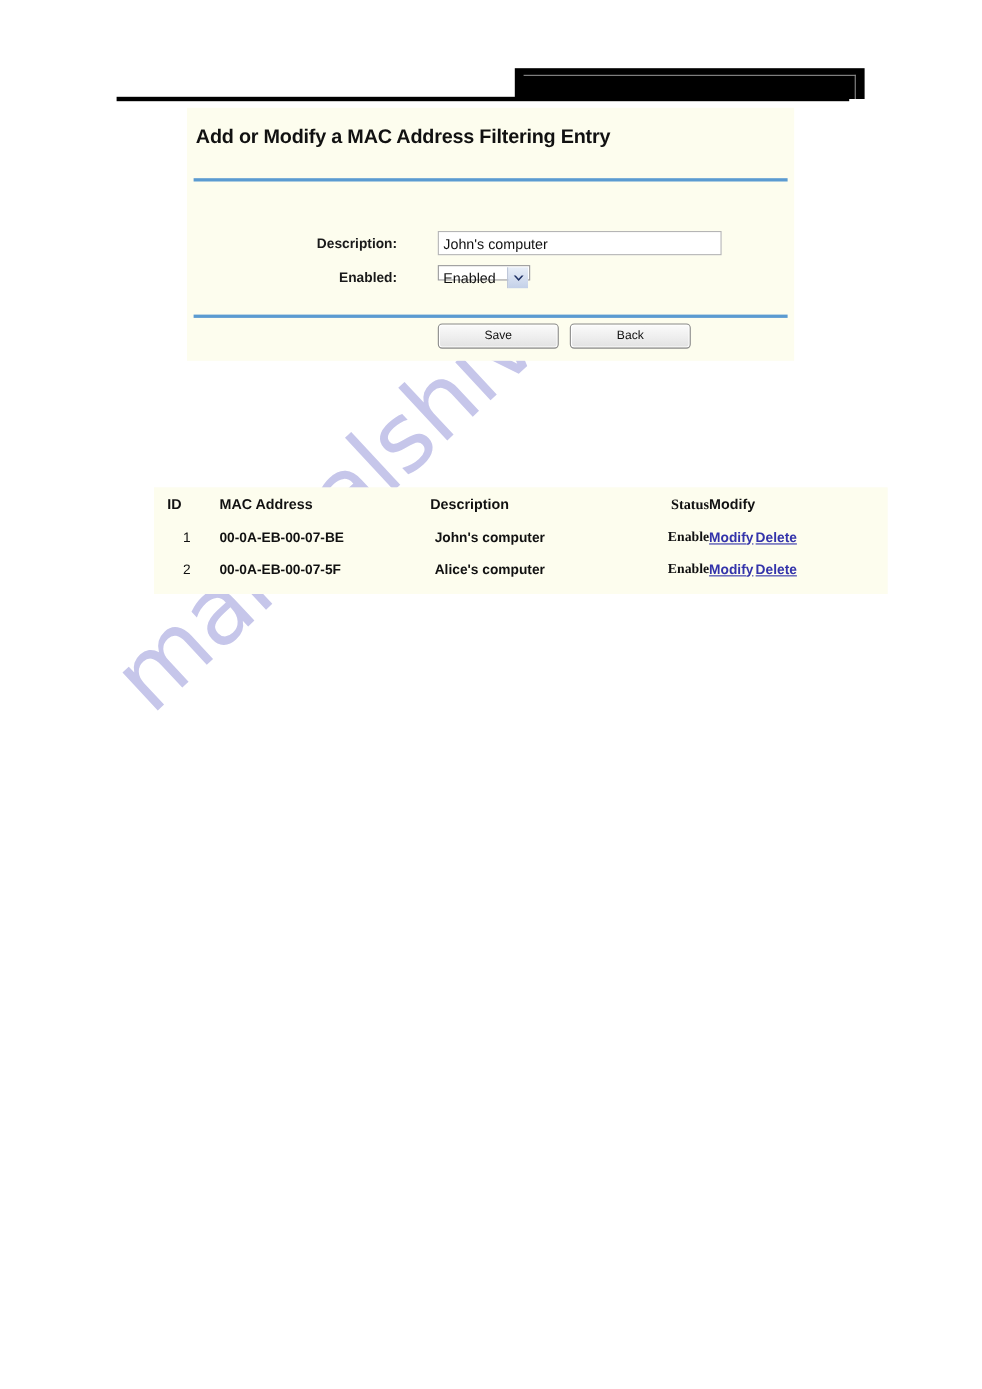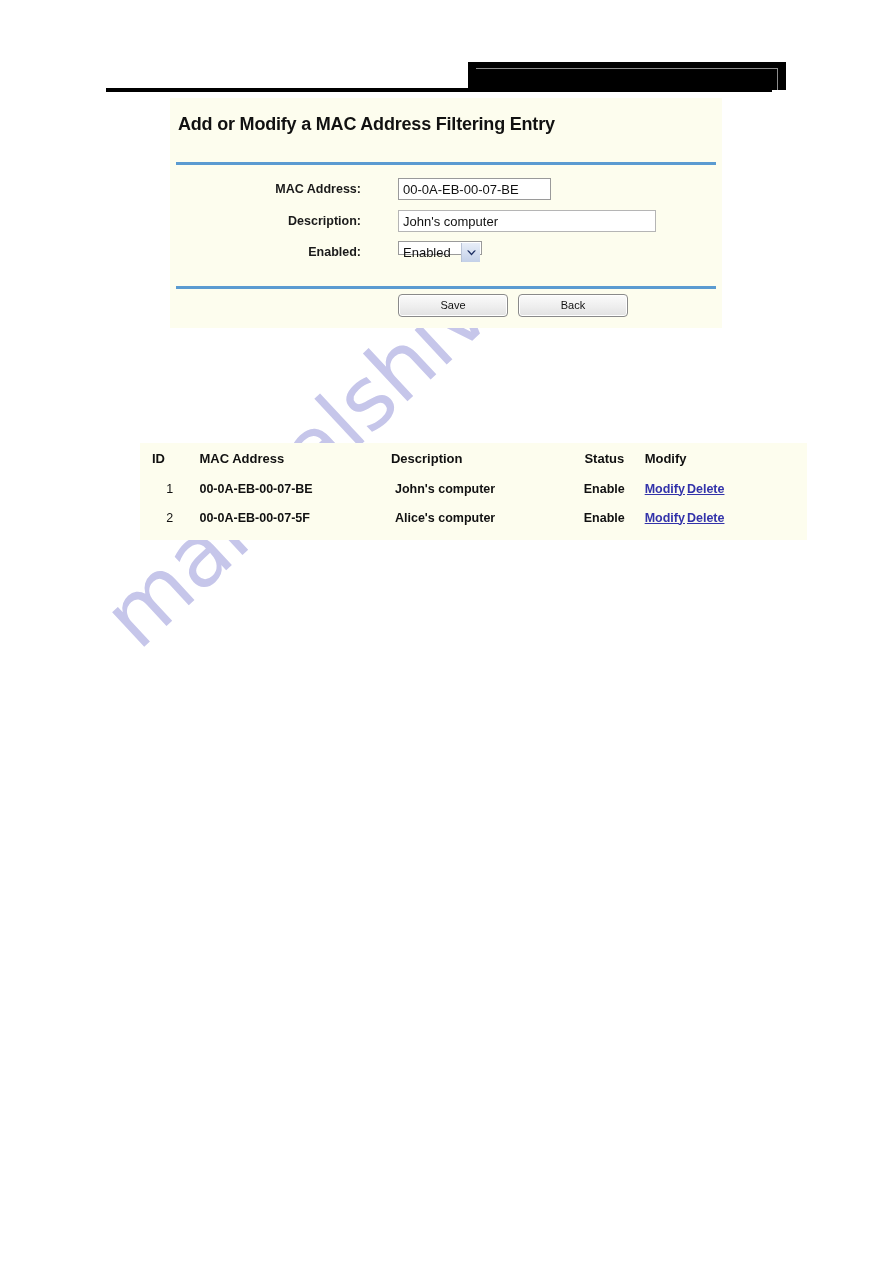--- a/index.html
+++ b/index.html
@@ -199,21 +199,21 @@
     white-space:nowrap;
   }
   .tbl tr.head td{
     font-weight:bold;
     font-size:13px;
     height:31px;
   }
   .tbl .c-id{width:52px;text-align:center;}
   .tbl .c-mac{width:186px;text-align:left;}
   .tbl .c-desc{width:178px;text-align:left;}
-  .tbl .c-status{width:86px;text-align:center;}
+  .tbl .c-status{width:86px;text-align:right;font-family:Liberation Serif, serif;}
   .tbl .c-modify{width:103px;text-align:left;}
 
   .tbl tr.head .c-id{text-align:left;padding-left:12px;}
   .tbl tr.head .c-mac{padding-left:0;}
   .tbl tr.body .c-mac{font-weight:bold;}
   .tbl tr.body .c-desc{font-weight:bold;padding-left:18px;}
   .tbl tr.head .c-desc{padding-left:14px;}
   .tbl tr.body .c-status{font-weight:bold;}
 
   .lnk{
@@ -239,26 +239,20 @@
     <div class="inner-rule"></div>
     <div class="inner-right"></div>
   </div>
 
   <div id="panel">
 
     <div class="panel-title">Add or Modify a MAC Address Filtering Entry</div>
 
     <div class="hr-blue top"></div>
 
-    <div class="form-row" style="top:80px;">
-      <div class="row-label">MAC Address:</div>
-      <div class="row-field">
-        <input class="txt-input mac" type="text" value="00-0A-EB-00-07-BE" style="">
-      </div>
-    </div>
 
     <div class="form-row" style="top:112px;">
       <div class="row-label">Description:</div>
       <div class="row-field">
         <input class="txt-input desc" type="text" value="John's computer" style="">
       </div>
     </div>
 
     <div class="form-row" style="top:143px;">
       <div class="row-label">Enabled:</div>

